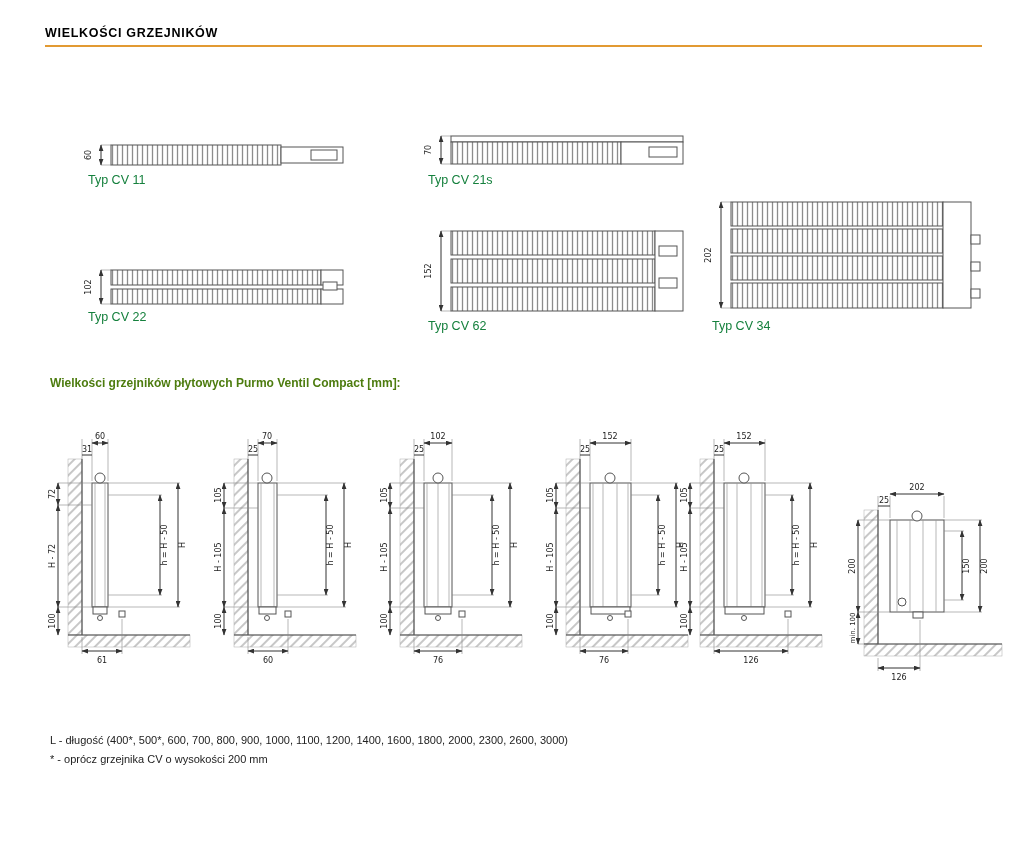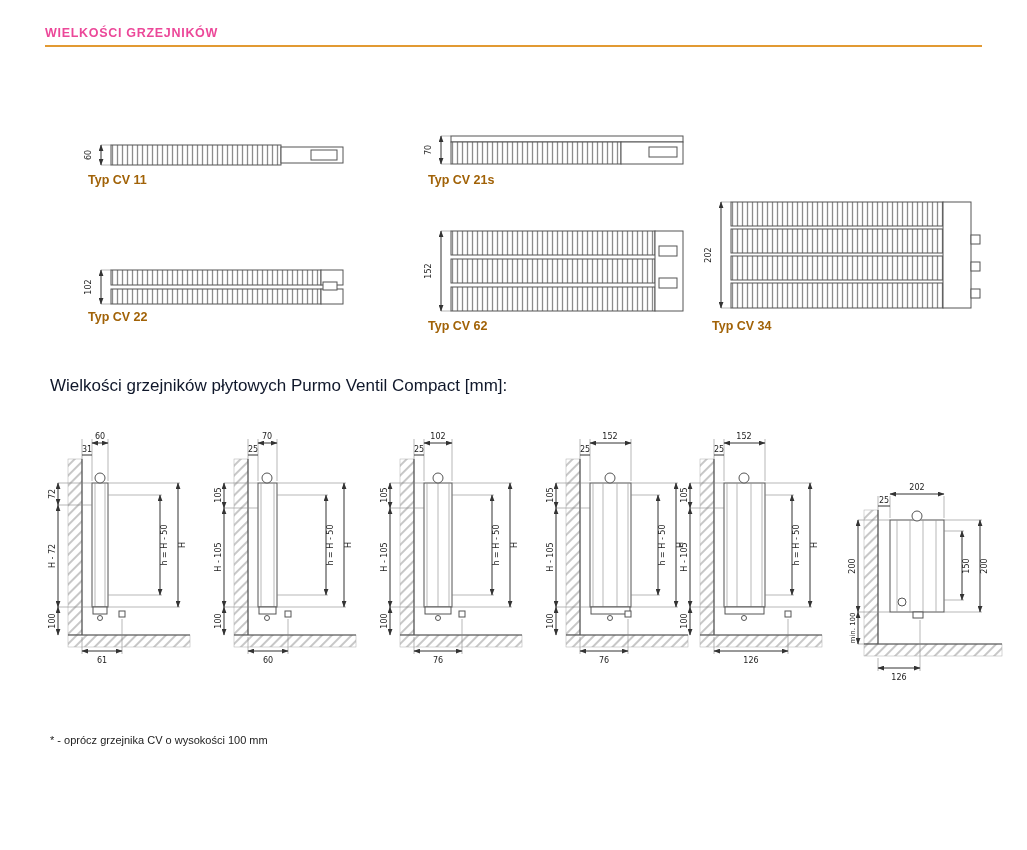--- a/index.html
+++ b/index.html
@@ -1,21 +1,21 @@
 <!DOCTYPE html>
 <html><head>
 <meta charset="utf-8">
 <style>
   * { margin:0; padding:0; box-sizing:border-box; }
   html,body { background:#ffffff; }
   body { width:1027px; height:850px; position:relative; font-family:"Liberation Sans",sans-serif; color:#1a1a1a; overflow:hidden; }
-  .page-title { position:absolute; left:45px; top:26px; color:#ec4899; font-size:12.5px; font-weight:bold; letter-spacing:.7px; }
+  .page-title { position:absolute; left:45px; top:26px; color:#000000; font-size:12.5px; font-weight:bold; letter-spacing:.7px; }
   .header-rule { position:absolute; left:45px; top:45px; width:937px; border-top:2px solid #E29A33; }
-  .typ-label { position:absolute; font-size:12.5px; font-weight:bold; color:#a16207; }
-  .section-title { position:absolute; left:50px; top:376px; font-size:17px; font-weight:normal; color:#0f172a; }
+  .typ-label { position:absolute; font-size:12.5px; font-weight:normal; color:#15803d; }
+  .section-title { position:absolute; left:50px; top:376px; font-size:12px; font-weight:bold; color:#4d7c0f; }
   .legend { position:absolute; left:50px; top:731px; font-size:11px; color:#222; line-height:19px; }
   svg { position:absolute; overflow:visible; }
   svg text { font-family:"DejaVu Sans",sans-serif; font-size:8px; fill:#222; }
   .dt { text-anchor:middle; }
   .small { font-size:7px; }
   .dim { stroke:#333; stroke-width:1; fill:none; }
   .solid { stroke:#444; stroke-width:1.1; fill:none; }
   .ext { stroke:#888; stroke-width:.6; fill:none; }
   .inner { stroke:#999; stroke-width:.7; fill:none; }
   .body { fill:#fff; stroke:#555; stroke-width:1; }
@@ -362,14 +362,15 @@
   <text class="dt small" x="5" y="156" transform="rotate(-90 5 156)">min. 100</text>
   <line class="dim" x1="112" y1="59" x2="112" y2="128" marker-start="url(#arr)" marker-end="url(#arr)"></line>
   <text class="dt" x="119" y="94" transform="rotate(-90 119 94)">150</text>
   <line class="dim" x1="130" y1="48" x2="130" y2="140" marker-start="url(#arr)" marker-end="url(#arr)"></line>
   <text class="dt" x="137" y="94" transform="rotate(-90 137 94)">200</text>
   <line class="dim" x1="28" y1="196" x2="70" y2="196" marker-start="url(#arr)" marker-end="url(#arr)"></line>
   <text class="dt" x="49" y="208">126</text>
 </svg>
 
 <div class="legend">
-  <div>* - oprócz grzejnika CV o wysokości 100 mm</div>
+  <div>L - długość (400*, 500*, 600, 700, 800, 900, 1000, 1100, 1200, 1400, 1600, 1800, 2000, 2300, 2600, 3000)</div>
+  <div>* - oprócz grzejnika CV o wysokości 200 mm</div>
 </div>
 
 </body></html>

